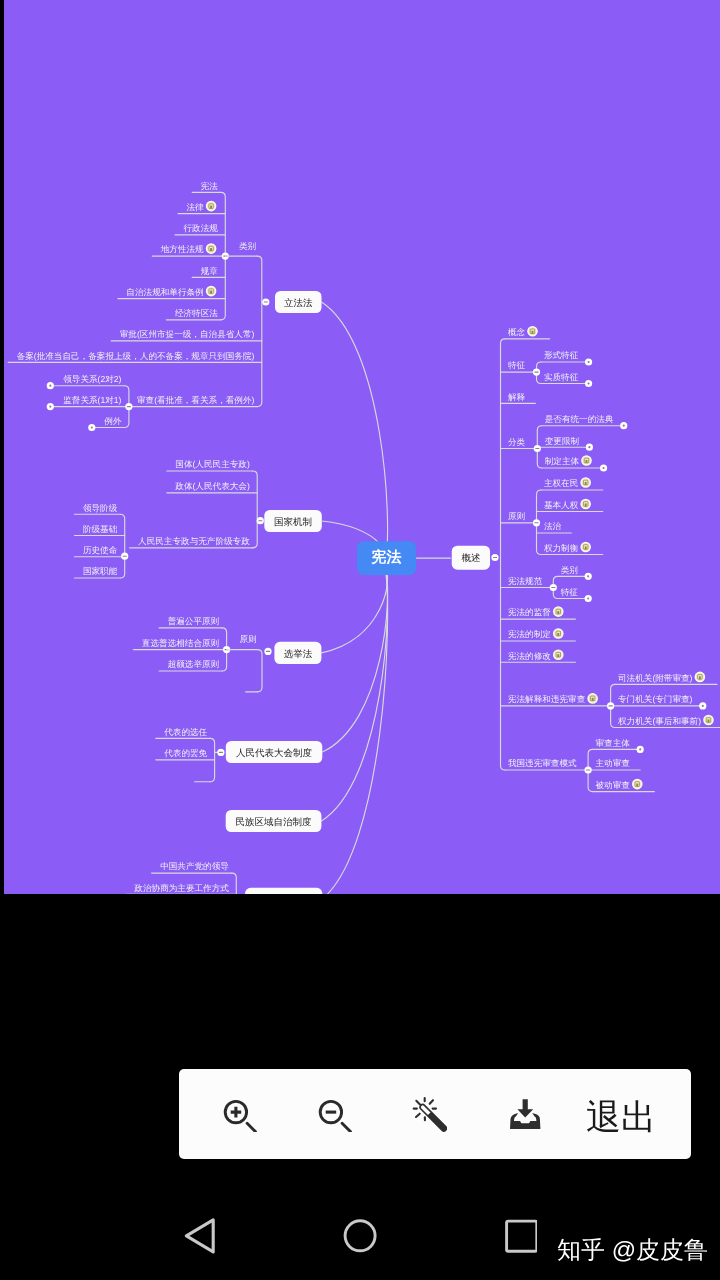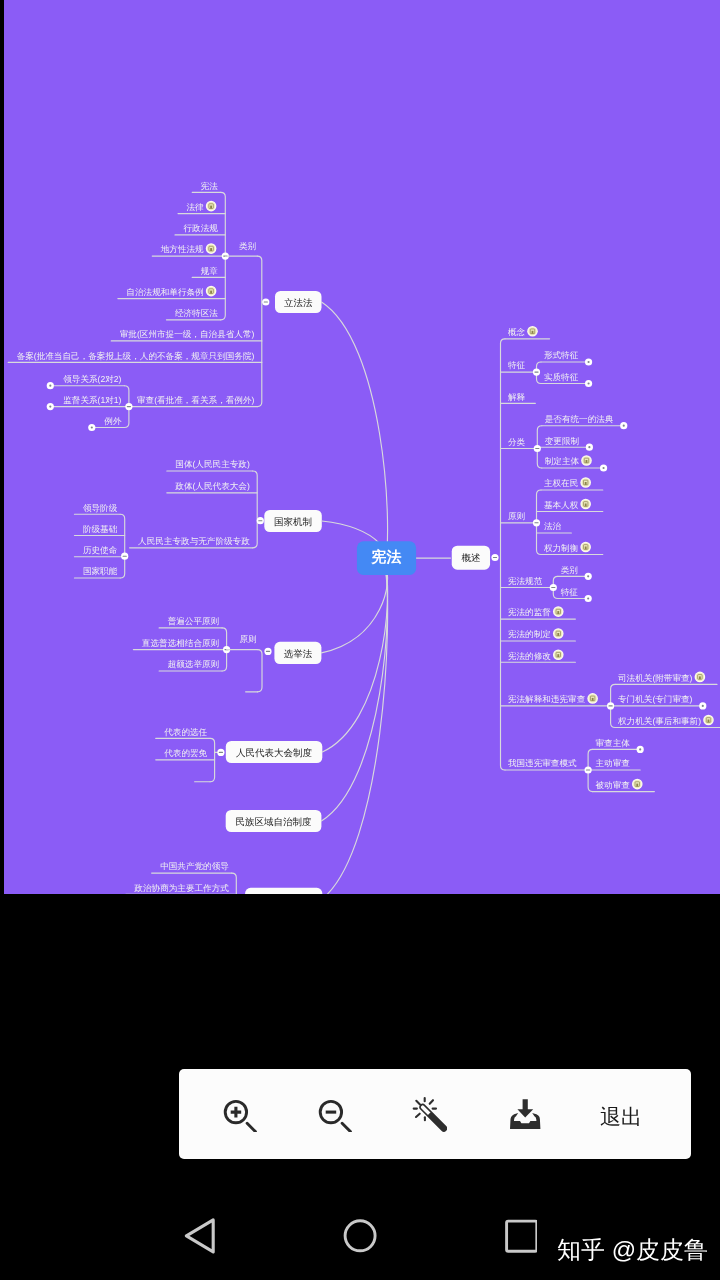--- a/index.html
+++ b/index.html
@@ -12,21 +12,21 @@
   #map{position:absolute;left:0;top:0;width:720px;height:1192px;}
   #map text{ -webkit-font-smoothing:antialiased; text-rendering:geometricPrecision; }
 
   
   #toolbar{position:absolute;left:179px;top:1069px;width:512px;height:90px;
            background:#FCFCFC;border-radius:5px;
            box-shadow:0 2px 5px rgba(0,0,0,.30);}
   .tb-btn{position:absolute;top:0;height:90px;display:flex;
           align-items:center;justify-content:center;cursor:pointer;}
   .tb-btn svg{display:block;}
-  #tb-exit{font-size:21px;color:#1A1A1A;line-height:1;white-space:nowrap;position:relative;top:2px;}
+  #tb-exit{font-size:35px;color:#1A1A1A;line-height:1;white-space:nowrap;position:relative;top:2px;}
 
   
   #navbar{position:absolute;left:0;top:1192px;width:720px;height:88px;background:#000;}
   #navbar .nav-ico{position:absolute;top:50%;transform:translateY(-50%);}
   #wm{position:absolute;right:12px;top:1238px;color:#FFFFFF;font-size:24px;
       line-height:1;white-space:nowrap;}
 </style>
 </head>
 <body>
 

